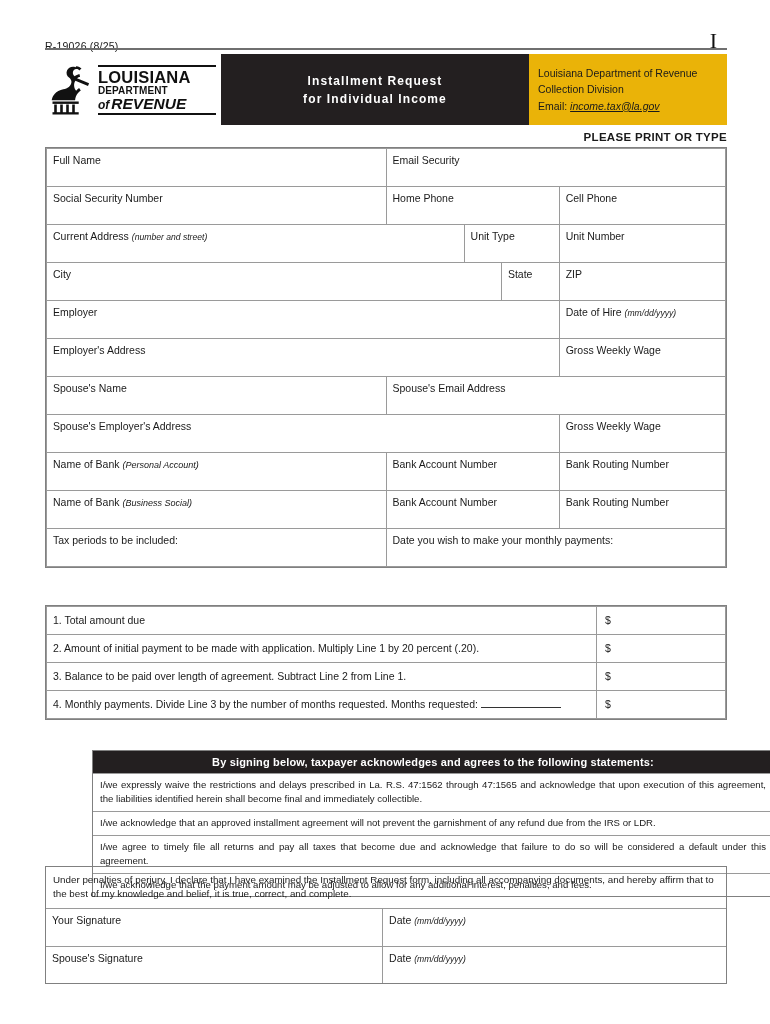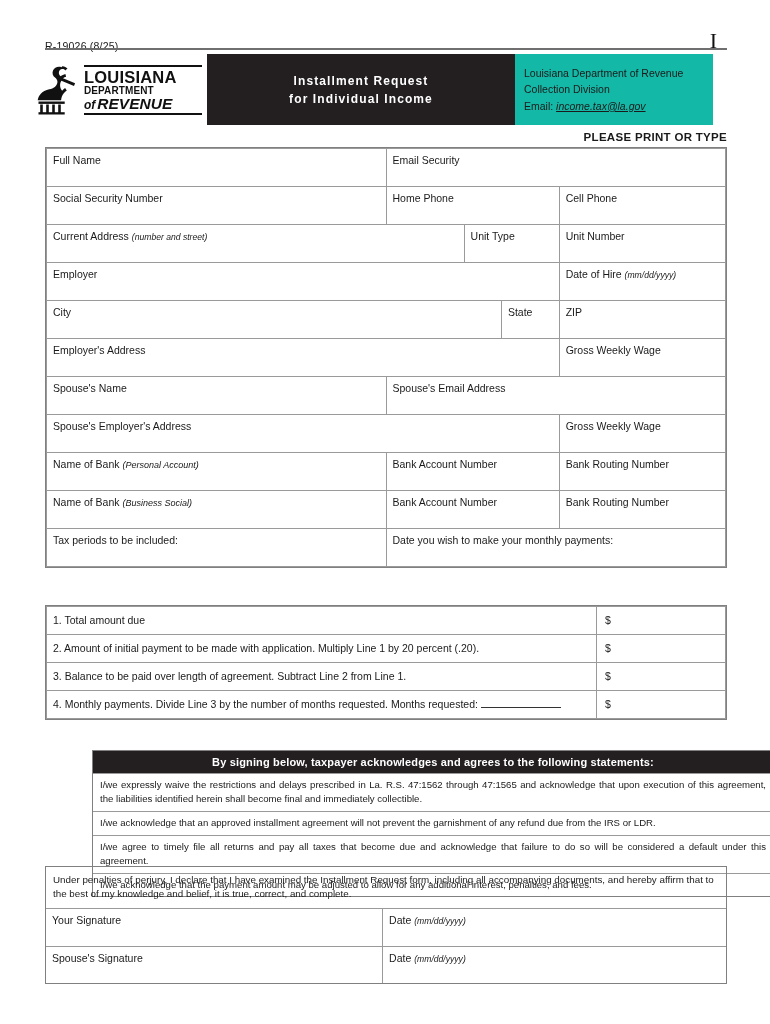--- a/index.html
+++ b/index.html
@@ -28,21 +28,21 @@
     font-size: 22px; line-height: 1;
     color: #111; padding-right: 10px;
   }
   .topline {
     position: absolute; left: 45px; top: 48px; width: 682px;
     height: 2px; background: #6f6f6f;
   }
 
   
   .masthead {
-    position: absolute; left: 31px; top: 54px; width: 682px; height: 71px;
+    position: absolute; left: 45px; top: 54px; width: 682px; height: 71px;
     display: flex; align-items: stretch;
   }
   .logo-cell {
     width: 176px; background: #ffffff;
     display: flex; align-items: center; padding-left: 4px;
   }
   .logo { display: flex; align-items: center; gap: 5px; }
   .logo-bird { width: 44px; height: 50px; flex: none; }
   .logo-words { line-height: 1; padding-top: 1px; }
   .logo-rule-top { width: 118px; height: 2px; background: #111; margin-bottom: 2px; }
@@ -61,21 +61,21 @@
     display: flex; align-items: baseline; gap: 2px;
   }
   .logo-of { font-size: 12px; }
 
   .title-cell {
     width: 308px; background: #231f20; color: #ffffff;
     display: flex; flex-direction: column; align-items: center; justify-content: center;
     font-weight: bold; font-size: 12px; letter-spacing: 1.1px; line-height: 1.5;
   }
   .contact-cell {
-    flex: 1; background: #14b8a6; padding-left: 9px;
+    flex: 1; background: #eab308; padding-left: 9px;
     display: flex; flex-direction: column; justify-content: center;
     font-size: 10.5px; line-height: 1.55;
   }
   .contact-cell .email-link {
     font-style: italic; text-decoration: underline; color: #1a1a1a;
   }
 
   
   .print-note {
     position: absolute; left: 45px; top: 131px; width: 682px;
@@ -216,30 +216,30 @@
         </tr>
         <tr>
           <td colspan="3">
             <span>Current Address</span>
             <span class="hint">(number and street)</span>
           </td>
           <td colspan="2">Unit Type</td>
           <td colspan="2">Unit Number</td>
         </tr>
         <tr>
+          <td colspan="4">City</td>
+          <td>State</td>
+          <td colspan="2">ZIP</td>
+        </tr>
+        <tr>
           <td colspan="5">Employer</td>
           <td colspan="2">
             <span>Date of Hire</span>
             <span class="hint">(mm/dd/yyyy)</span>
           </td>
-        </tr>
-        <tr>
-          <td colspan="4">City</td>
-          <td>State</td>
-          <td colspan="2">ZIP</td>
         </tr>
         <tr>
           <td colspan="5">Employer's Address</td>
           <td colspan="2">Gross Weekly Wage</td>
         </tr>
         <tr>
           <td colspan="2">Spouse's Name</td>
           <td colspan="5">Spouse's Email Address</td>
         </tr>
         <tr>

